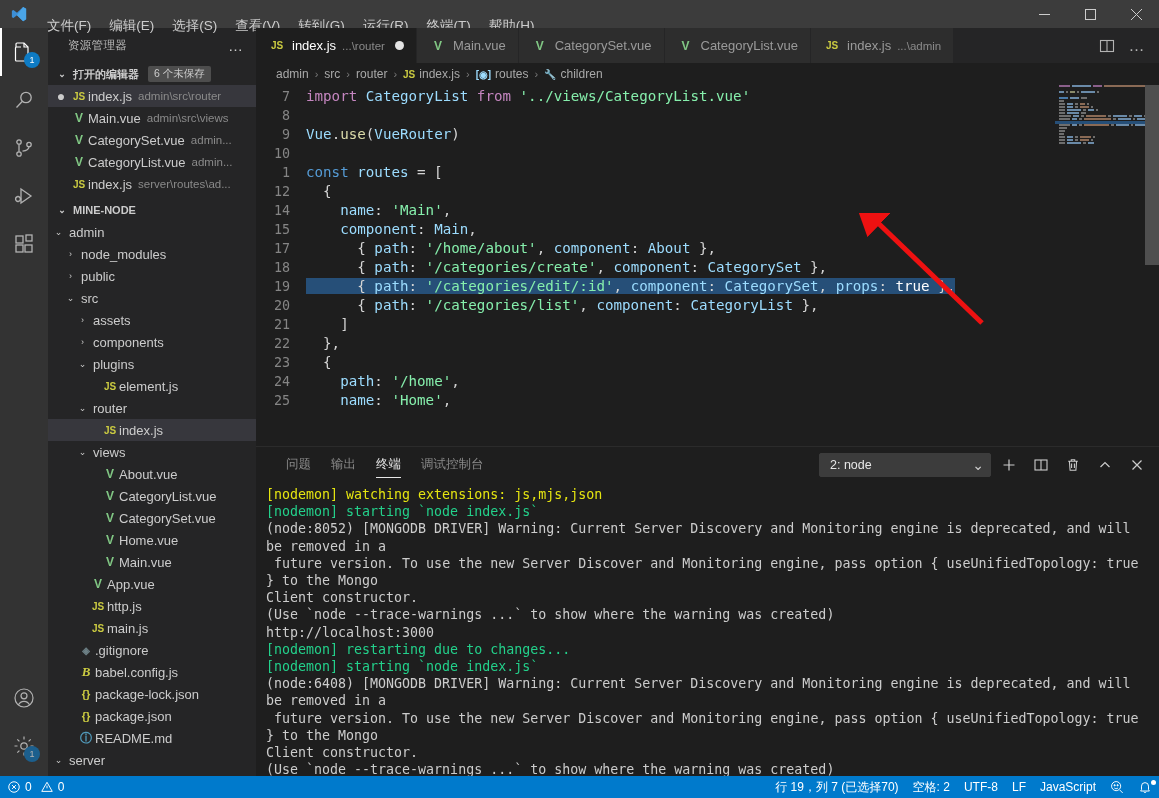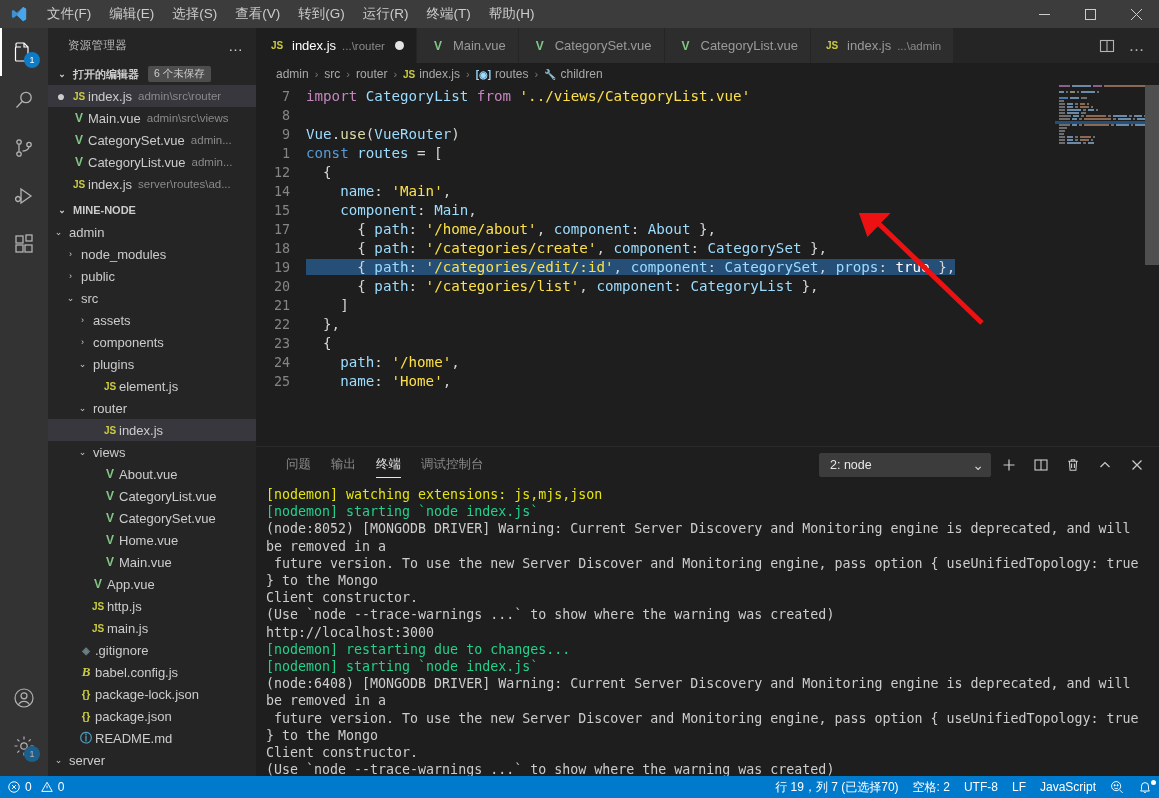--- a/index.html
+++ b/index.html
@@ -13,21 +13,21 @@
   #app { position: relative; width: 1159px; height: 798px; display: flex; flex-direction: column; }
 
   
   .titlebar {
     height: 28px; background: #3c3c3c; display: flex; align-items: center;
     flex: none; position: relative; color: #cccccc; font-size: 12px;
   }
   .vscode-logo { width: 38px; height: 28px; display: flex; align-items: center; justify-content: center; }
   .menu { display: flex; align-items: center; height: 28px; }
   .menu-item {
-    padding: 0 9px; height: 28px; line-height: 28px; font-size: 13.5px; color: #cccccc;
+    padding: 12px 9px; height: 28px; line-height: 28px; font-size: 13.5px; color: #cccccc;
     white-space: nowrap; cursor: default;
   }
   .title-center {
     position: absolute; left: 0; right: 0; text-align: center; font-size: 12.5px;
     color: #cccccc; pointer-events: none;
   }
   .title-center .dot { color: #cccccc; font-size: 11px; vertical-align: 1px; }
   .win-ctrls { margin-left: auto; display: flex; height: 28px; z-index: 2; }
   .win-btn { width: 46px; height: 28px; display: flex; align-items: center; justify-content: center; color: #cccccc; }
 
@@ -126,21 +126,21 @@
   .lnum {
     width: 50px; flex: none; text-align: right; padding-right: 16px; color: #858585;
     font-size: 13.4px; font-family: "DejaVu Sans Mono", monospace;
   }
   .ctext { position: relative; }
   .cline.selected .ctext > .selblock { background: #264f78; }
 
   
   .t-kw   { color: #569cd6; }
   .t-kw2  { color: #c586c0; }
-  .t-str  { color: #fde047; }
+  .t-str  { color: #86efac; }
   .t-var  { color: #9cdcfe; }
   .t-fn   { color: #dcdcaa; }
   .t-plain{ color: #d4d4d4; }
   .t-const{ color: #ffffff; }
 
   .minimap {
     width: 104px; flex: none; background: #1e1e1e; position: relative; overflow: hidden;
   }
   .mm-line { height: 2px; margin-bottom: 1px; display: flex; gap: 2px; padding-left: 4px; }
   .mm-seg { height: 2px; }
@@ -511,20 +511,21 @@
         <span class="bc-sep">›</span>
         <span class="bc-ico wr">🔧</span>
         <span>children</span>
       </div>
 
       <div class="code-wrap">
         <div class="code" id="code-lines">
             <div class="cline"><span class="lnum">7</span><span class="ctext"><span class="t-kw2">import </span><span class="t-var">CategoryList</span><span class="t-kw2"> from </span><span class="t-str">'../views/CategoryList.vue'</span></span></div>
             <div class="cline"><span class="lnum">8</span><span class="ctext"></span></div>
             <div class="cline"><span class="lnum">9</span><span class="ctext"><span class="t-var">Vue</span><span class="t-plain">.</span><span class="t-fn">use</span><span class="t-plain">(</span><span class="t-var">VueRouter</span><span class="t-plain">)</span></span></div>
+            <div class="cline"><span class="lnum">10</span><span class="ctext"></span></div>
             <div class="cline"><span class="lnum">1</span><span class="ctext"><span class="t-kw">const </span><span class="t-var">routes</span><span class="t-plain"> = [</span></span></div>
             <div class="cline"><span class="lnum">12</span><span class="ctext"><span class="t-plain">  {</span></span></div>
             <div class="cline"><span class="lnum">14</span><span class="ctext"><span class="t-plain">    </span><span class="t-var">name</span><span class="t-plain">: </span><span class="t-str">'Main'</span><span class="t-plain">,</span></span></div>
             <div class="cline"><span class="lnum">15</span><span class="ctext"><span class="t-plain">    </span><span class="t-var">component</span><span class="t-plain">: </span><span class="t-var">Main</span><span class="t-plain">,</span></span></div>
             <div class="cline"><span class="lnum">17</span><span class="ctext"><span class="t-plain">      { </span><span class="t-var">path</span><span class="t-plain">: </span><span class="t-str">'/home/about'</span><span class="t-plain">, </span><span class="t-var">component</span><span class="t-plain">: </span><span class="t-var">About</span><span class="t-plain"> },</span></span></div>
             <div class="cline"><span class="lnum">18</span><span class="ctext"><span class="t-plain">      { </span><span class="t-var">path</span><span class="t-plain">: </span><span class="t-str">'/categories/create'</span><span class="t-plain">, </span><span class="t-var">component</span><span class="t-plain">: </span><span class="t-var">CategorySet</span><span class="t-plain"> },</span></span></div>
             <div class="cline selected"><span class="lnum">19</span><span class="ctext"><span class="selblock"><span class="t-plain">      { </span><span class="t-var">path</span><span class="t-plain">: </span><span class="t-str">'/categories/edit/:id'</span><span class="t-plain">, </span><span class="t-var">component</span><span class="t-plain">: </span><span class="t-var">CategorySet</span><span class="t-plain">, </span><span class="t-var">props</span><span class="t-plain">: </span><span class="t-const">true</span><span class="t-plain"> },</span></span></span></div>
             <div class="cline"><span class="lnum">20</span><span class="ctext"><span class="t-plain">      { </span><span class="t-var">path</span><span class="t-plain">: </span><span class="t-str">'/categories/list'</span><span class="t-plain">, </span><span class="t-var">component</span><span class="t-plain">: </span><span class="t-var">CategoryList</span><span class="t-plain"> },</span></span></div>
             <div class="cline"><span class="lnum">21</span><span class="ctext"><span class="t-plain">    ]</span></span></div>
             <div class="cline"><span class="lnum">22</span><span class="ctext"><span class="t-plain">  },</span></span></div>

